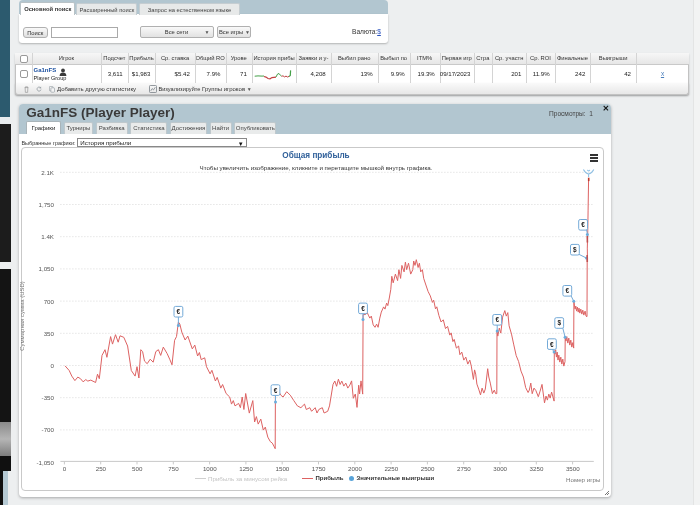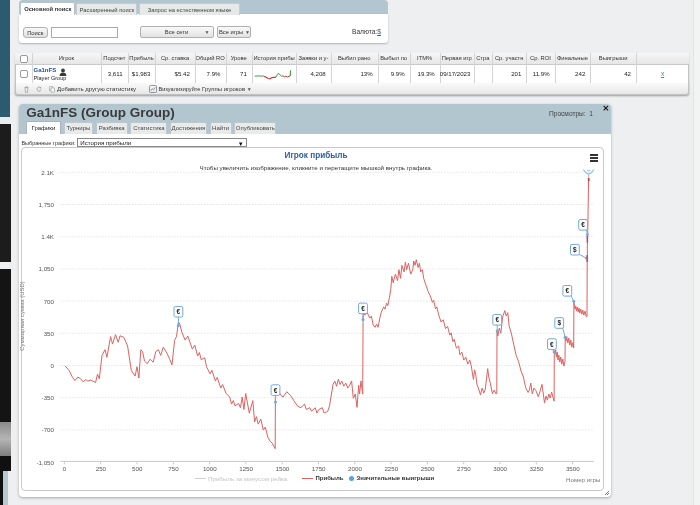--- a/index.html
+++ b/index.html
@@ -114,36 +114,36 @@
 <div class="abs" style="left:57px;top:86px;font-size:6px;color:#333;white-space:nowrap">Добавить другую статистику</div>
 <svg class="abs" style="left:148.5px;top:85px" width="8" height="8" viewBox="0 0 8 8">
     <rect x="0.5" y="0.5" width="7" height="7" rx="0.8" stroke="#7a8288" fill="none" stroke-width="0.8"></rect>
     <path d="M1.8,5.8 L3.2,3.6 L4.5,4.9 L6.3,2.2" stroke="#7a8288" stroke-width="0.8" fill="none"></path>
   </svg>
 <div class="abs" style="left:158.5px;top:86px;font-size:5.6px;color:#333;white-space:nowrap">Визуализируйте</div>
 <div class="abs" style="left:202px;top:86px;font-size:6px;color:#333;white-space:nowrap">Группы игроков <span style="font-size:5px;color:#555">▼</span></div>
 
 <div class="abs" style="left:18.5px;top:104.4px;width:592.5px;height:392.6px;background:#fff;border-radius:4px;box-shadow:0 1px 3px rgba(0,0,0,.3)"></div>
 <div class="abs" style="left:18.5px;top:104.4px;width:592.5px;height:29.4px;background:#b2c6d0;border-radius:4px 4px 0 0"></div>
-<div class="abs" style="left:26.3px;top:104.5px;font-size:13.5px;font-weight:bold;color:#3a3a3a">Ga1nFS (Group Group)</div>
+<div class="abs" style="left:26.3px;top:104.5px;font-size:13.5px;font-weight:bold;color:#3a3a3a">Ga1nFS (Player Player)</div>
 <div class="abs" style="left:493px;top:109.5px;width:100px;text-align:right;font-size:6.6px;color:#444">Просмотры:&nbsp; 1</div>
 <div class="abs" style="left:602.5px;top:103.5px;font-size:8px;font-weight:bold;color:#111">✕</div>
 <div class="abs" style="left:25.9px;top:121.3px;width:35.1px;height:12.8px;background:#fff;border:1px solid #a9b4b9;border-bottom:none;border-radius:2px 2px 0 0;text-align:center;font-size:6px;color:#222;line-height:12px;white-space:nowrap">Графики</div>
 <div class="abs" style="left:63.5px;top:122.3px;width:29.7px;height:11.4px;background:#e9ebeb;border:1px solid #bfc8cc;border-bottom:none;border-radius:2px 2px 0 0;text-align:center;font-size:6px;color:#444;line-height:11px;white-space:nowrap">Турниры</div>
 <div class="abs" style="left:95.7px;top:122.3px;width:32.1px;height:11.4px;background:#e9ebeb;border:1px solid #bfc8cc;border-bottom:none;border-radius:2px 2px 0 0;text-align:center;font-size:6px;color:#444;line-height:11px;white-space:nowrap">Разбивка</div>
 <div class="abs" style="left:130.3px;top:122.3px;width:37.2px;height:11.4px;background:#e9ebeb;border:1px solid #bfc8cc;border-bottom:none;border-radius:2px 2px 0 0;text-align:center;font-size:6px;color:#444;line-height:11px;white-space:nowrap">Статистика</div>
 <div class="abs" style="left:169.9px;top:122.3px;width:37.1px;height:11.4px;background:#e9ebeb;border:1px solid #bfc8cc;border-bottom:none;border-radius:2px 2px 0 0;text-align:center;font-size:6px;color:#444;line-height:11px;white-space:nowrap">Достижения</div>
 <div class="abs" style="left:209.5px;top:122.3px;width:22.3px;height:11.4px;background:#e9ebeb;border:1px solid #bfc8cc;border-bottom:none;border-radius:2px 2px 0 0;text-align:center;font-size:6px;color:#444;line-height:11px;white-space:nowrap">Найти</div>
 <div class="abs" style="left:234.3px;top:122.3px;width:42.1px;height:11.4px;background:#e9ebeb;border:1px solid #bfc8cc;border-bottom:none;border-radius:2px 2px 0 0;text-align:center;font-size:6px;color:#444;line-height:11px;white-space:nowrap">Опубликовать</div>
 
 <div class="abs" style="left:21.4px;top:139.5px;font-size:5.5px;color:#333">Выбранные графики:</div>
 <div class="abs" style="left:77.3px;top:137.7px;width:169.5px;height:9.5px;background:#fff;border:1px solid #888;font-size:6.2px;color:#222;line-height:8.5px;padding-left:2px">История прибыли<span style="position:absolute;right:2px;top:1px;font-size:6px;color:#111">▼</span></div>
 
 <div class="abs" style="left:21.2px;top:146.9px;width:582.7px;height:343.7px;background:#fff;border:1px solid #c9c9c9;border-radius:4px"></div>
-<div class="abs" style="left:181px;top:151px;width:270px;text-align:center;font-size:8.2px;font-weight:bold;color:#30609a">Игрок прибыль</div>
+<div class="abs" style="left:181px;top:151px;width:270px;text-align:center;font-size:8.2px;font-weight:bold;color:#30609a">Общая прибыль</div>
 <div class="abs" style="left:116px;top:163.5px;width:400px;text-align:center;font-size:6.2px;color:#333">Чтобы увеличить изображение, кликните и перетащите мышкой внутрь графика.</div>
 
 <div class="abs" style="left:589.7px;top:154.2px;width:8.3px;height:1.6px;background:#333"></div>
 <div class="abs" style="left:589.7px;top:157.2px;width:8.3px;height:1.6px;background:#333"></div>
 <div class="abs" style="left:589.7px;top:160.2px;width:8.3px;height:1.6px;background:#333"></div>
 
 <div class="abs" style="left:-28px;top:313px;width:100px;text-align:center;font-size:6px;color:#777;transform:rotate(-90deg)">Суммарная сумма (USD)</div>
 <div style="position:absolute;right:646px;top:168.7px;width:40px;text-align:right;font-size:6.2px;color:#555">2.1K</div>
 <div style="position:absolute;right:646px;top:200.9px;width:40px;text-align:right;font-size:6.2px;color:#555">1,750</div>
 <div style="position:absolute;right:646px;top:233.1px;width:40px;text-align:right;font-size:6.2px;color:#555">1.4K</div>

